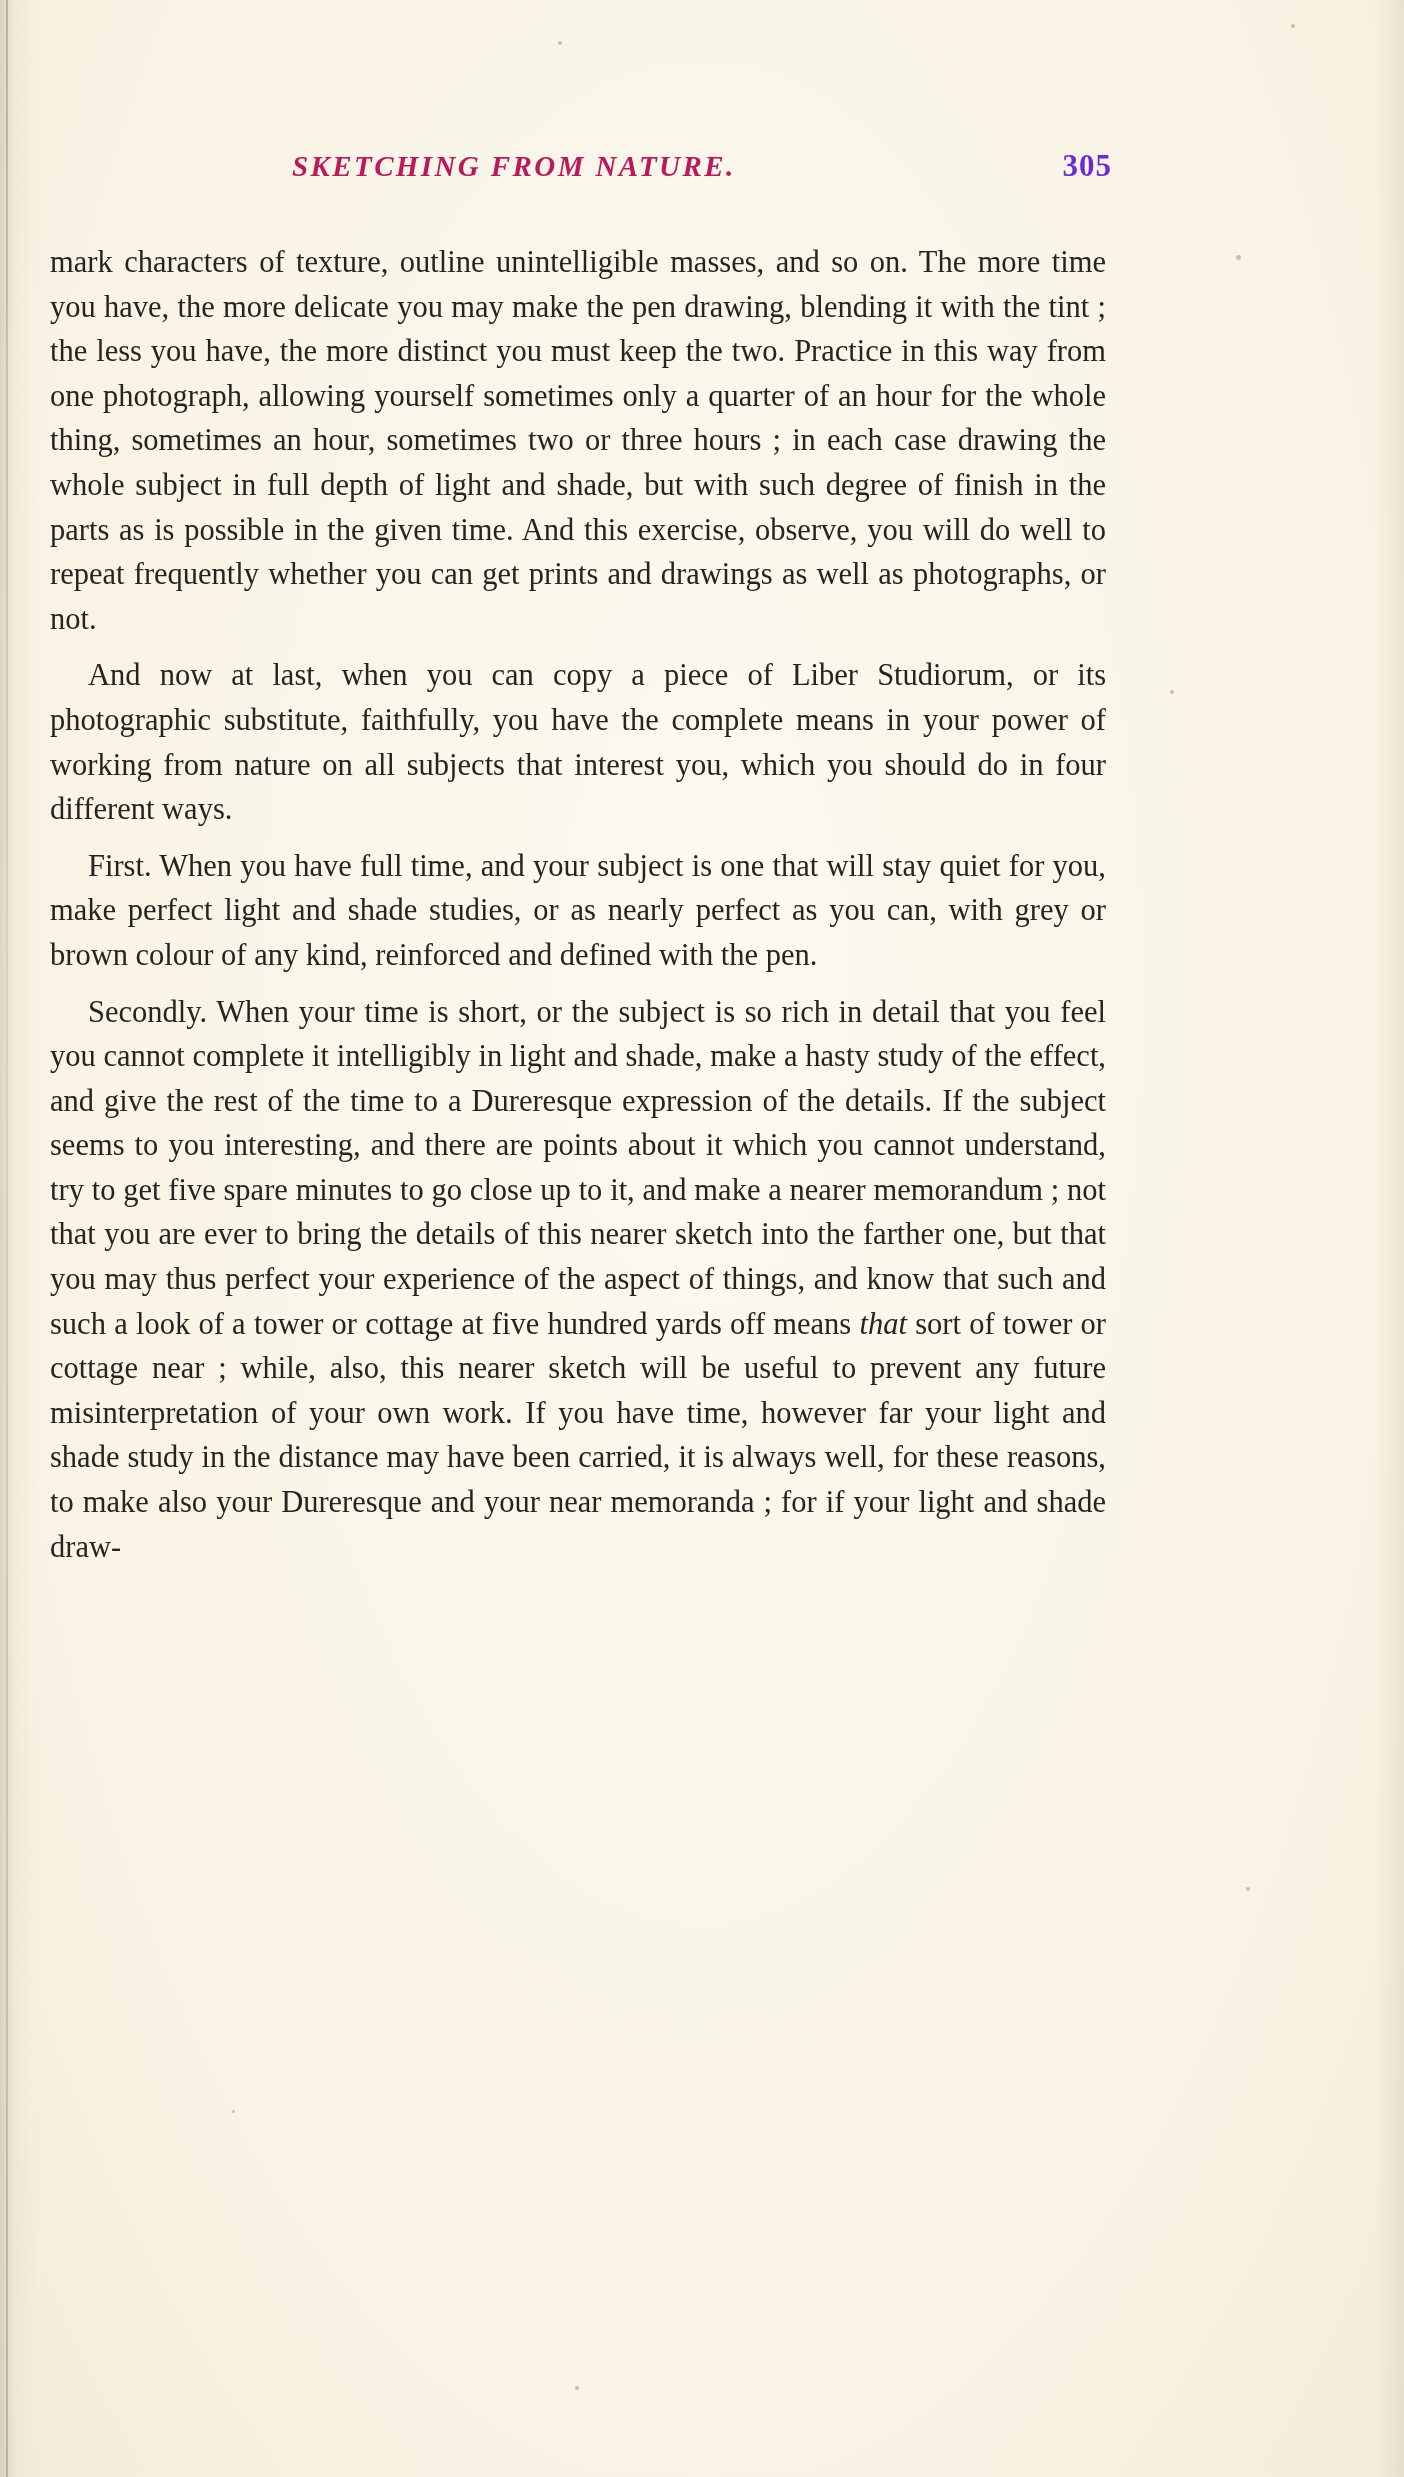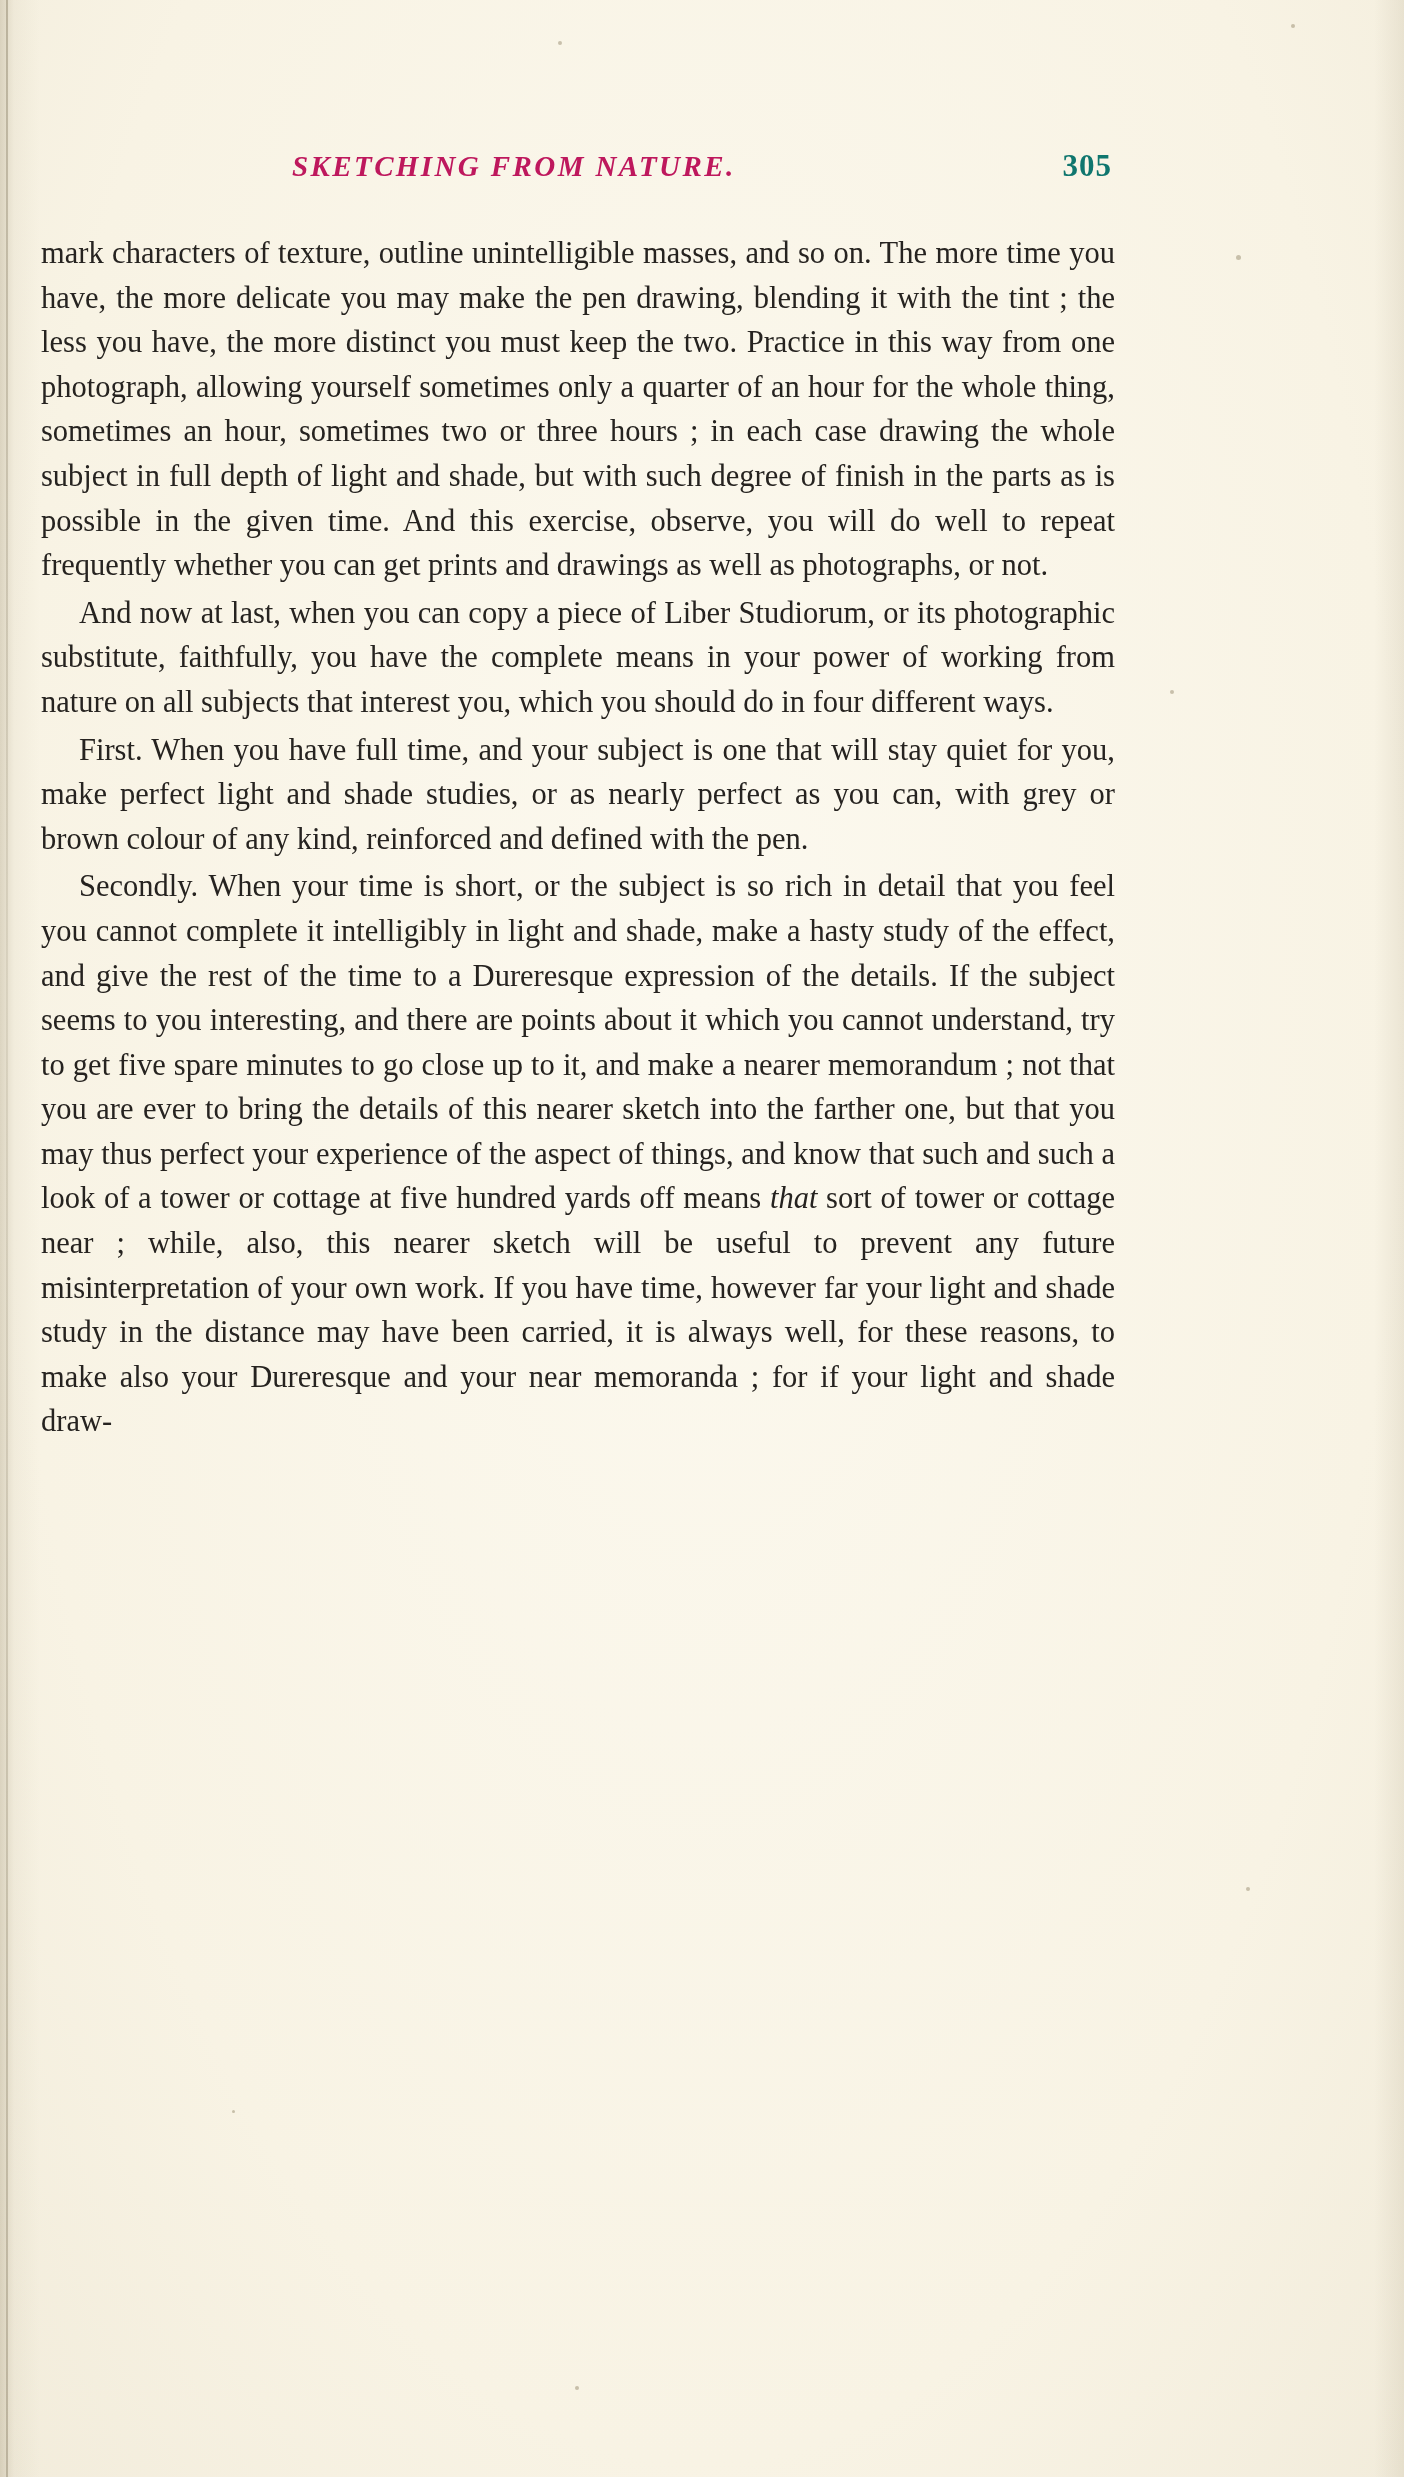--- a/index.html
+++ b/index.html
@@ -63,34 +63,34 @@
     font-size: 29px;
     letter-spacing: 2.4px;
     color: #be185d;
     white-space: nowrap;
   }
   .header-page {
     font-family: "Liberation Serif", serif;
     font-weight: 700;
     font-size: 31px;
     letter-spacing: 1px;
-    color: #0f766e;
+    color: #6d28d9;
   }
 
   .body-text {
     position: absolute;
     left: 38px;
     top: 228px;
     width: 1080px;
   }
   .para {
     font-size: 30.5px;
     line-height: 44.6px;
     color: #262320;
-    margin: 3px;
+    margin: 12px;
     text-align: justify;
     text-justify: inter-word;
     -webkit-hyphens: none;
     hyphens: none;
   }
   .para.indent {
     text-indent: 38px;
   }
   .para + .para {
     margin-top: 0;

